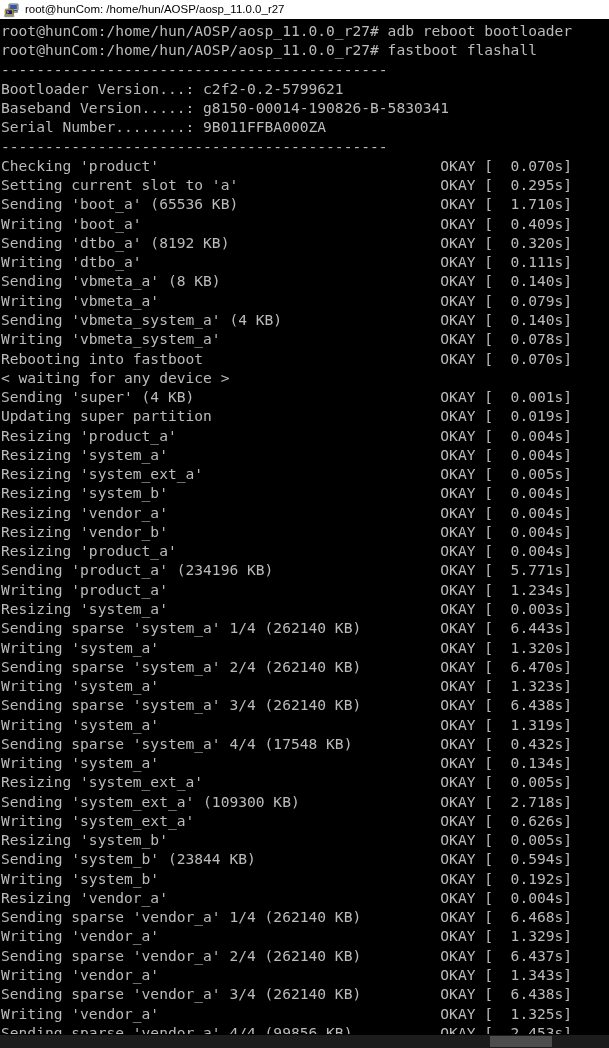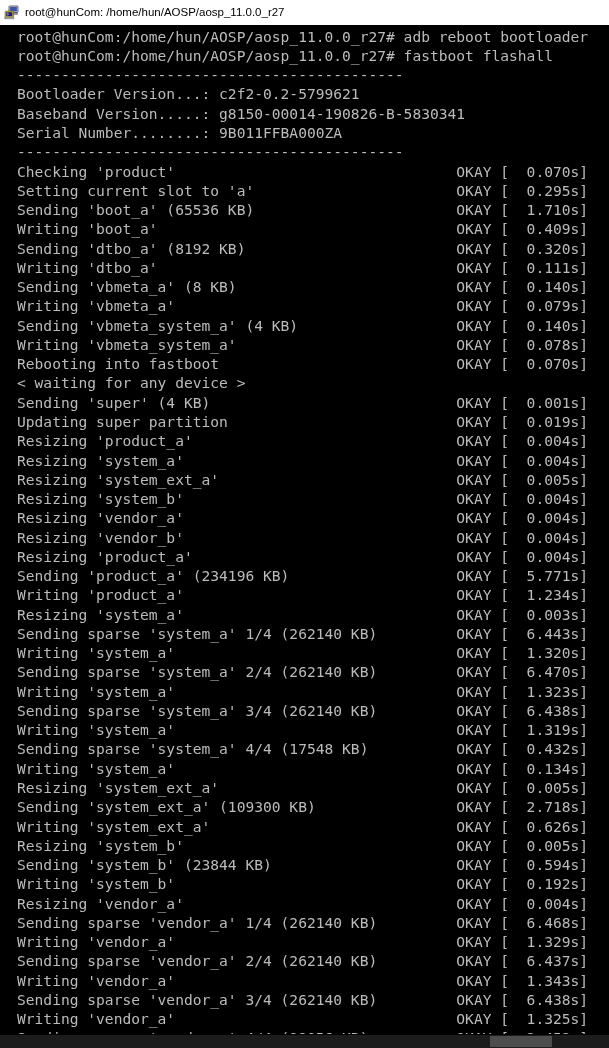--- a/index.html
+++ b/index.html
@@ -17,21 +17,21 @@
   #window {
     position: relative;
     width: 609px;
     height: 1048px;
     background: #000000;
     display: flex;
     flex-direction: column;
   }
   
   #titlebar {
-    height: 25px;
+    height: 19px;
     min-height: 19px;
     background: #ffffff;
     display: flex;
     align-items: center;
     padding-left: 4px;
     box-sizing: border-box;
     font-family: "Liberation Sans", sans-serif;
     font-size: 11.5px;
     color: #000000;
     white-space: nowrap;
@@ -60,21 +60,20 @@
     box-sizing: border-box;
     overflow: hidden;
     position: relative;
     white-space: pre;
     letter-spacing: 0px;
   }
   #terminal .trow {
     height: 19.28px;
     white-space: pre;
     font-variant-ligatures: none;
-    padding-left: 16px;
   }
   
   #hscroll {
     height: 14px;
     min-height: 14px;
     background: #1c1c1c;
     position: relative;
     border-top: 1px solid #000000;
     box-sizing: border-box;
   }

